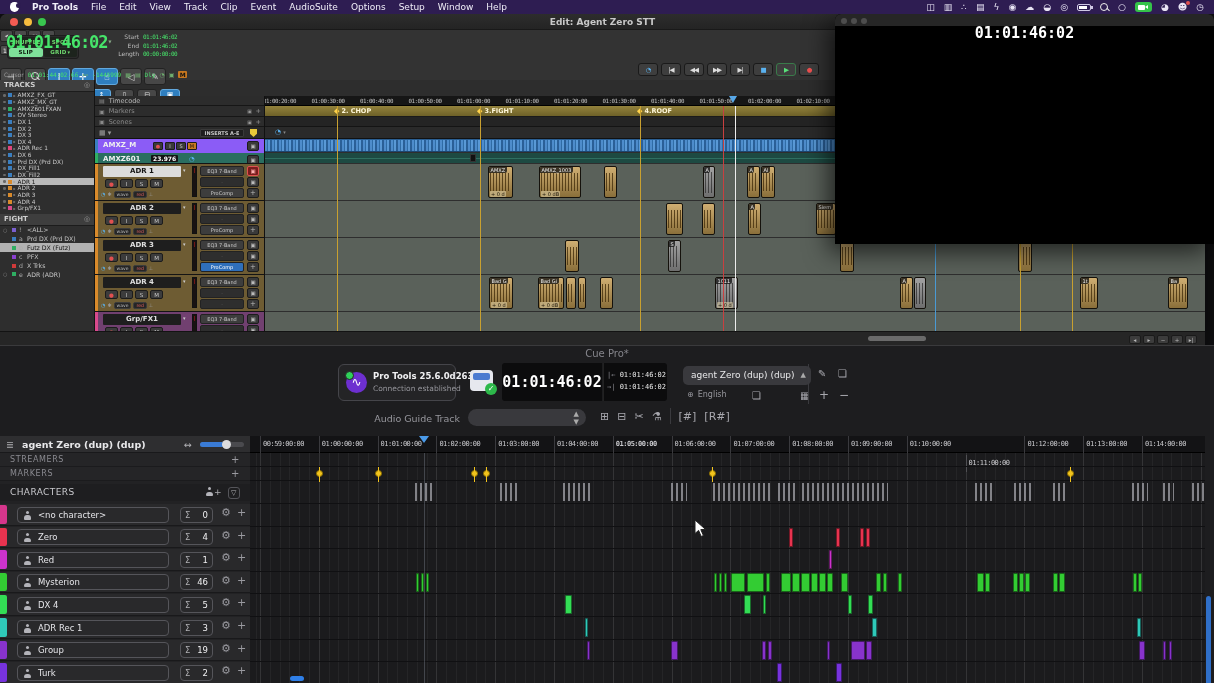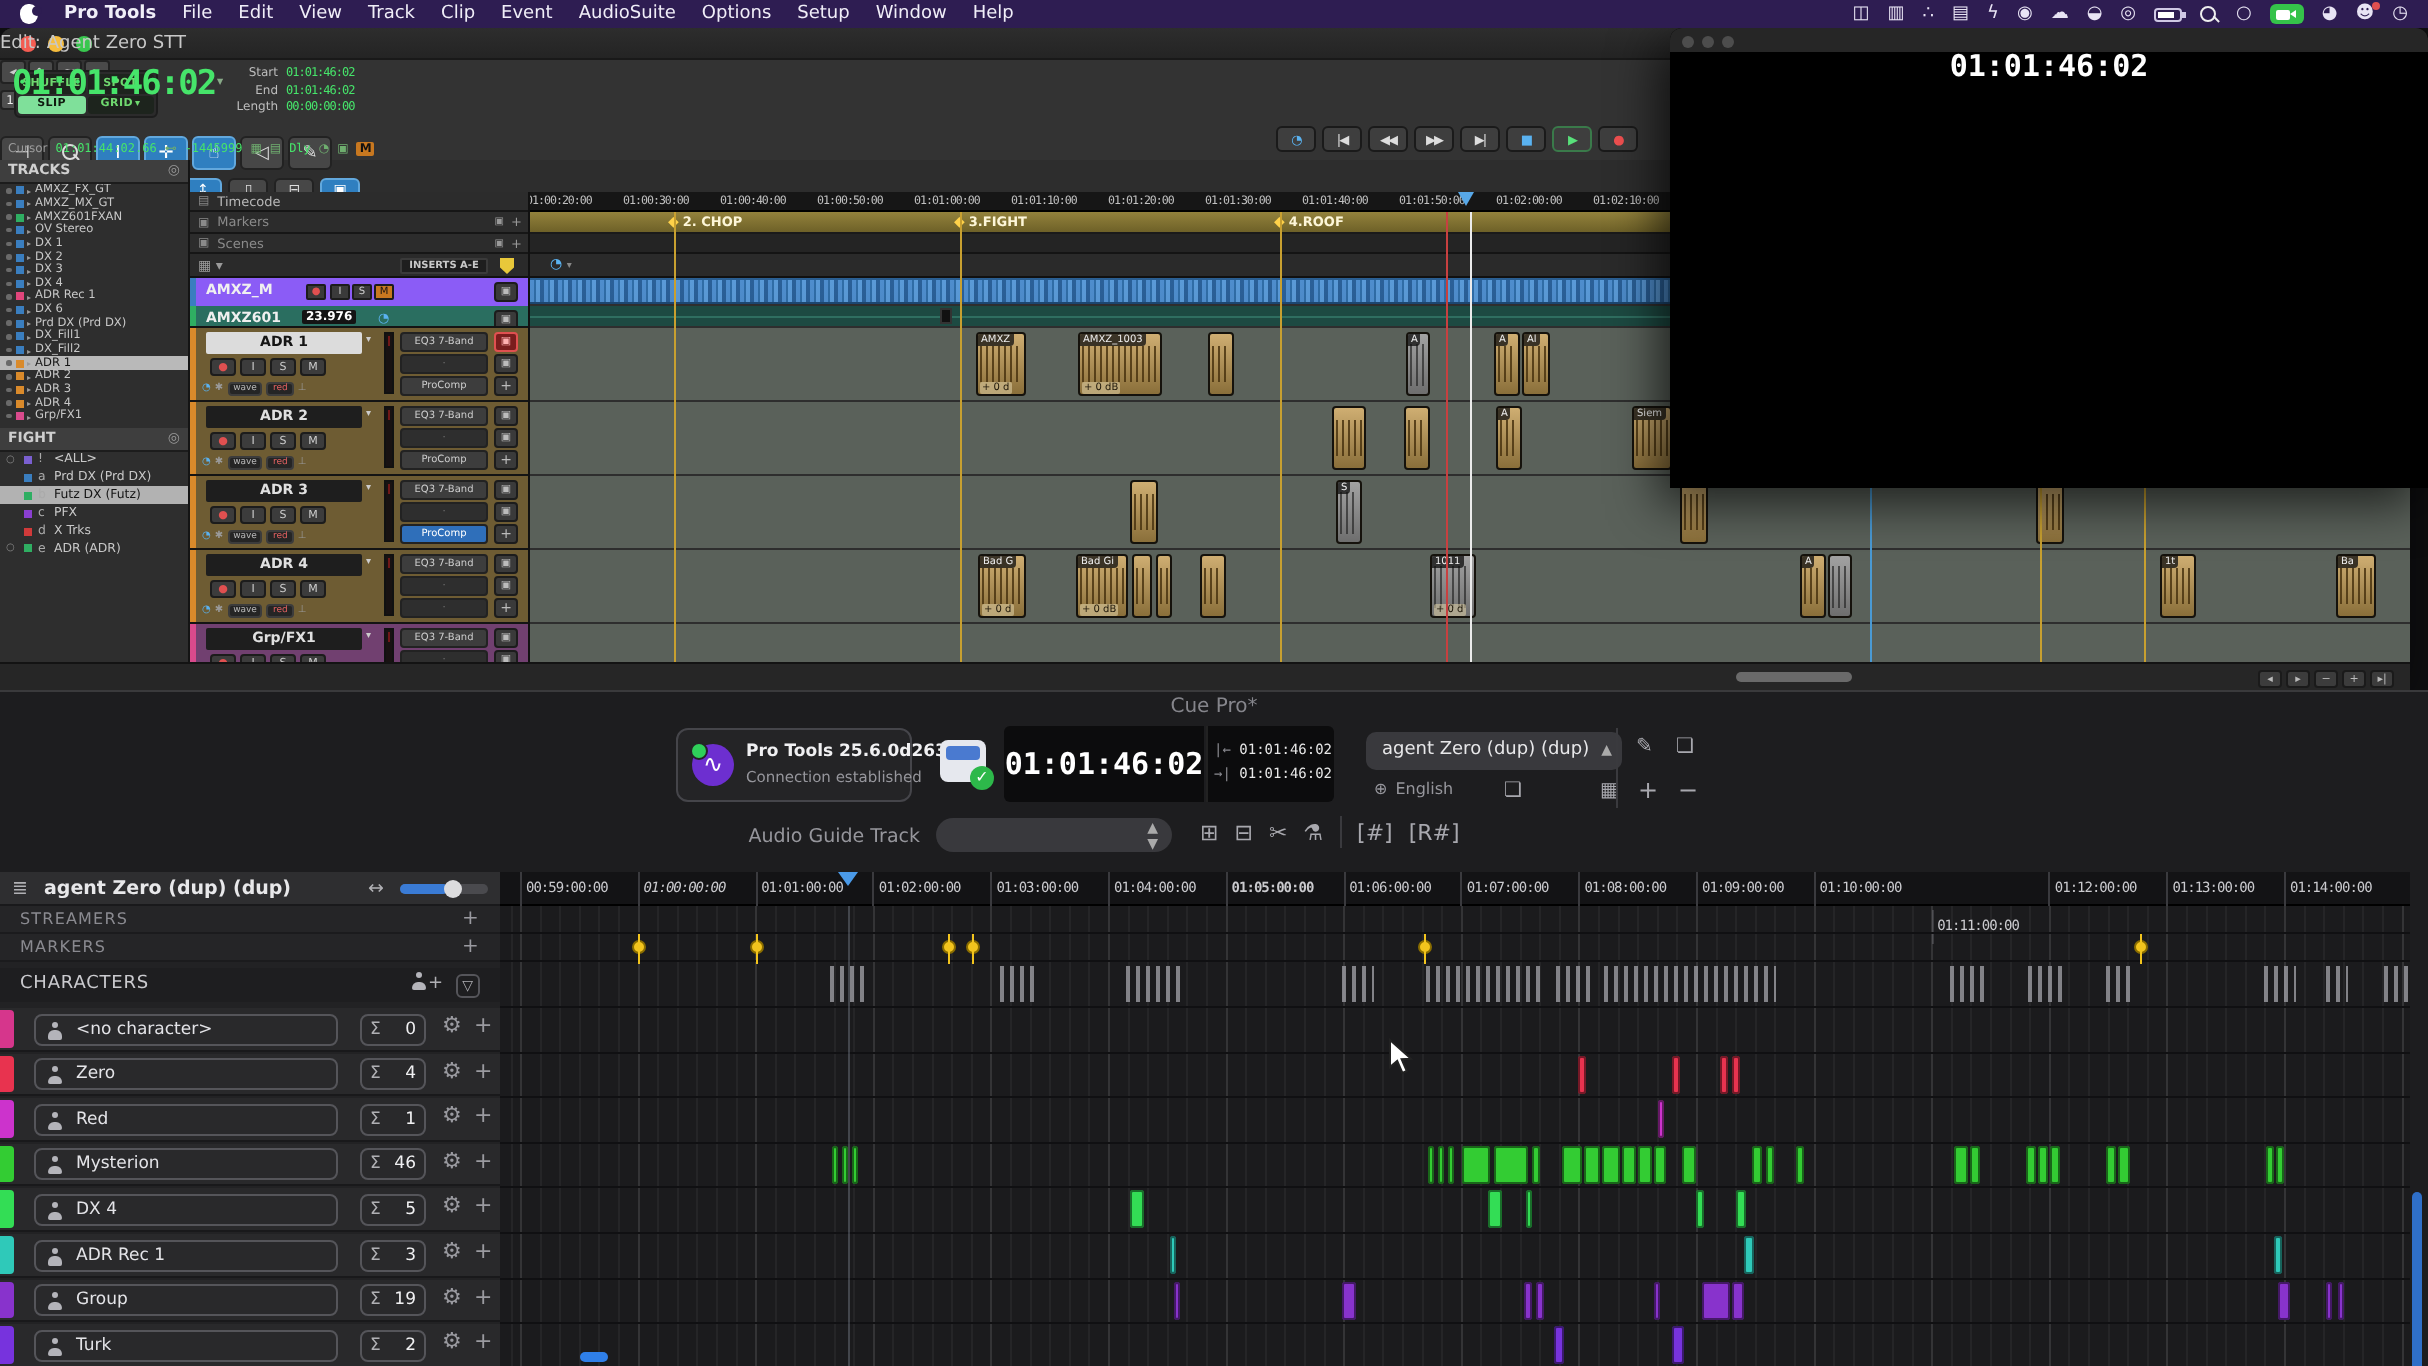--- a/index.html
+++ b/index.html
@@ -23,21 +23,21 @@
 .mag::before{content:"";position:absolute;left:0;top:0;width:6px;height:6px;border:1.3px solid #eee;border-radius:50%}
 .mag::after{content:"";position:absolute;left:5.5px;top:6px;width:4px;height:1.4px;background:#eee;transform:rotate(45deg)}
 .cam{width:17px;height:10px;background:#35c24a;border-radius:3px;position:relative}
 .cam::before{content:"";position:absolute;left:3px;top:2.5px;width:7px;height:5px;background:#fff;border-radius:1px}
 .cam::after{content:"";position:absolute;left:10.5px;top:2.5px;border-top:2.5px solid transparent;border-bottom:2.5px solid transparent;border-right:3.5px solid #fff}
 
 
 #ewin{position:absolute;top:14px;left:0;width:1205px;height:331px;background:#2d2d2d;border-radius:7px 7px 0 0;box-shadow:0 8px 30px rgba(0,0,0,.6);z-index:10}
 .tbar{height:16px;background:linear-gradient(#2d2d2d,#242424);border-bottom:1px solid #191919;border-radius:7px 7px 0 0;position:relative}
 .tl{position:absolute;top:4px;width:8px;height:8px;border-radius:50%}
-.tbar-title{position:absolute;left:0;right:0;top:3px;text-align:left;font-size:9px;font-weight:normal;color:#c8c8c8}
+.tbar-title{position:absolute;left:0;right:0;top:3px;text-align:center;font-size:9px;font-weight:bold;color:#c8c8c8}
 #toolbar{position:absolute;top:16px;left:0;right:0;height:50px;background:#333}
 .blk{position:absolute;background:#2b2b2b;border:1px solid #1d1d1d;border-radius:3px}
 #modes{left:7px;top:5px;width:72px;height:24px;display:grid;grid-template-columns:1fr 1fr;gap:1px;padding:1px}
 .modebtn{background:#1d241d;color:#6fd86f;font-size:5.5px;font-weight:bold;display:flex;align-items:center;justify-content:center;border-radius:2px;letter-spacing:.2px}
 .modebtn.on{background:#7fe09a;color:#0f1a0f}
 .mcaret{font-size:5px;margin-left:1px}
 #zoomblk{left:82px;top:5px;width:58px;height:38px;border:none;background:none}
 #zoombtns{display:flex;gap:1px}
 .zbtn{width:13px;height:12px;background:#4a4a4a;border:1px solid #222;border-radius:2px;color:#ccc;font-size:7px;display:flex;align-items:center;justify-content:center}
 #zpresets{display:flex;gap:1px;margin-top:3px}
@@ -957,21 +957,21 @@
               <div class="cv">2</div>
             </div>
             <div class="cgear">⚙</div>
             <div class="cplus2">+</div>
           </div>
         </div>
     </div>
     <div id="ctl">
       <div id="cp-ruler">
           <div class="cprl" style="left: 13px;">00:59:00:00</div>
-          <div class="cprl" style="left: 71.8px; font-style: italic;">01:00:00:00</div>
+          <div class="cprl" style="left: 71.8px;">01:00:00:00</div>
           <div class="cprl" style="left: 130.6px;">01:01:00:00</div>
           <div class="cprl" style="left: 189.4px;">01:02:00:00</div>
           <div class="cprl" style="left: 248.2px;">01:03:00:00</div>
           <div class="cprl" style="left: 307px;">01:04:00:00</div>
           <div class="cprl" style="left: 365.8px; font-weight: bold;">01:05:00:00</div>
           <div class="cprl" style="left: 424.6px;">01:06:00:00</div>
           <div class="cprl" style="left: 483.4px;">01:07:00:00</div>
           <div class="cprl" style="left: 542.2px;">01:08:00:00</div>
           <div class="cprl" style="left: 601px;">01:09:00:00</div>
           <div class="cprl" style="left: 659.8px;">01:10:00:00</div>

